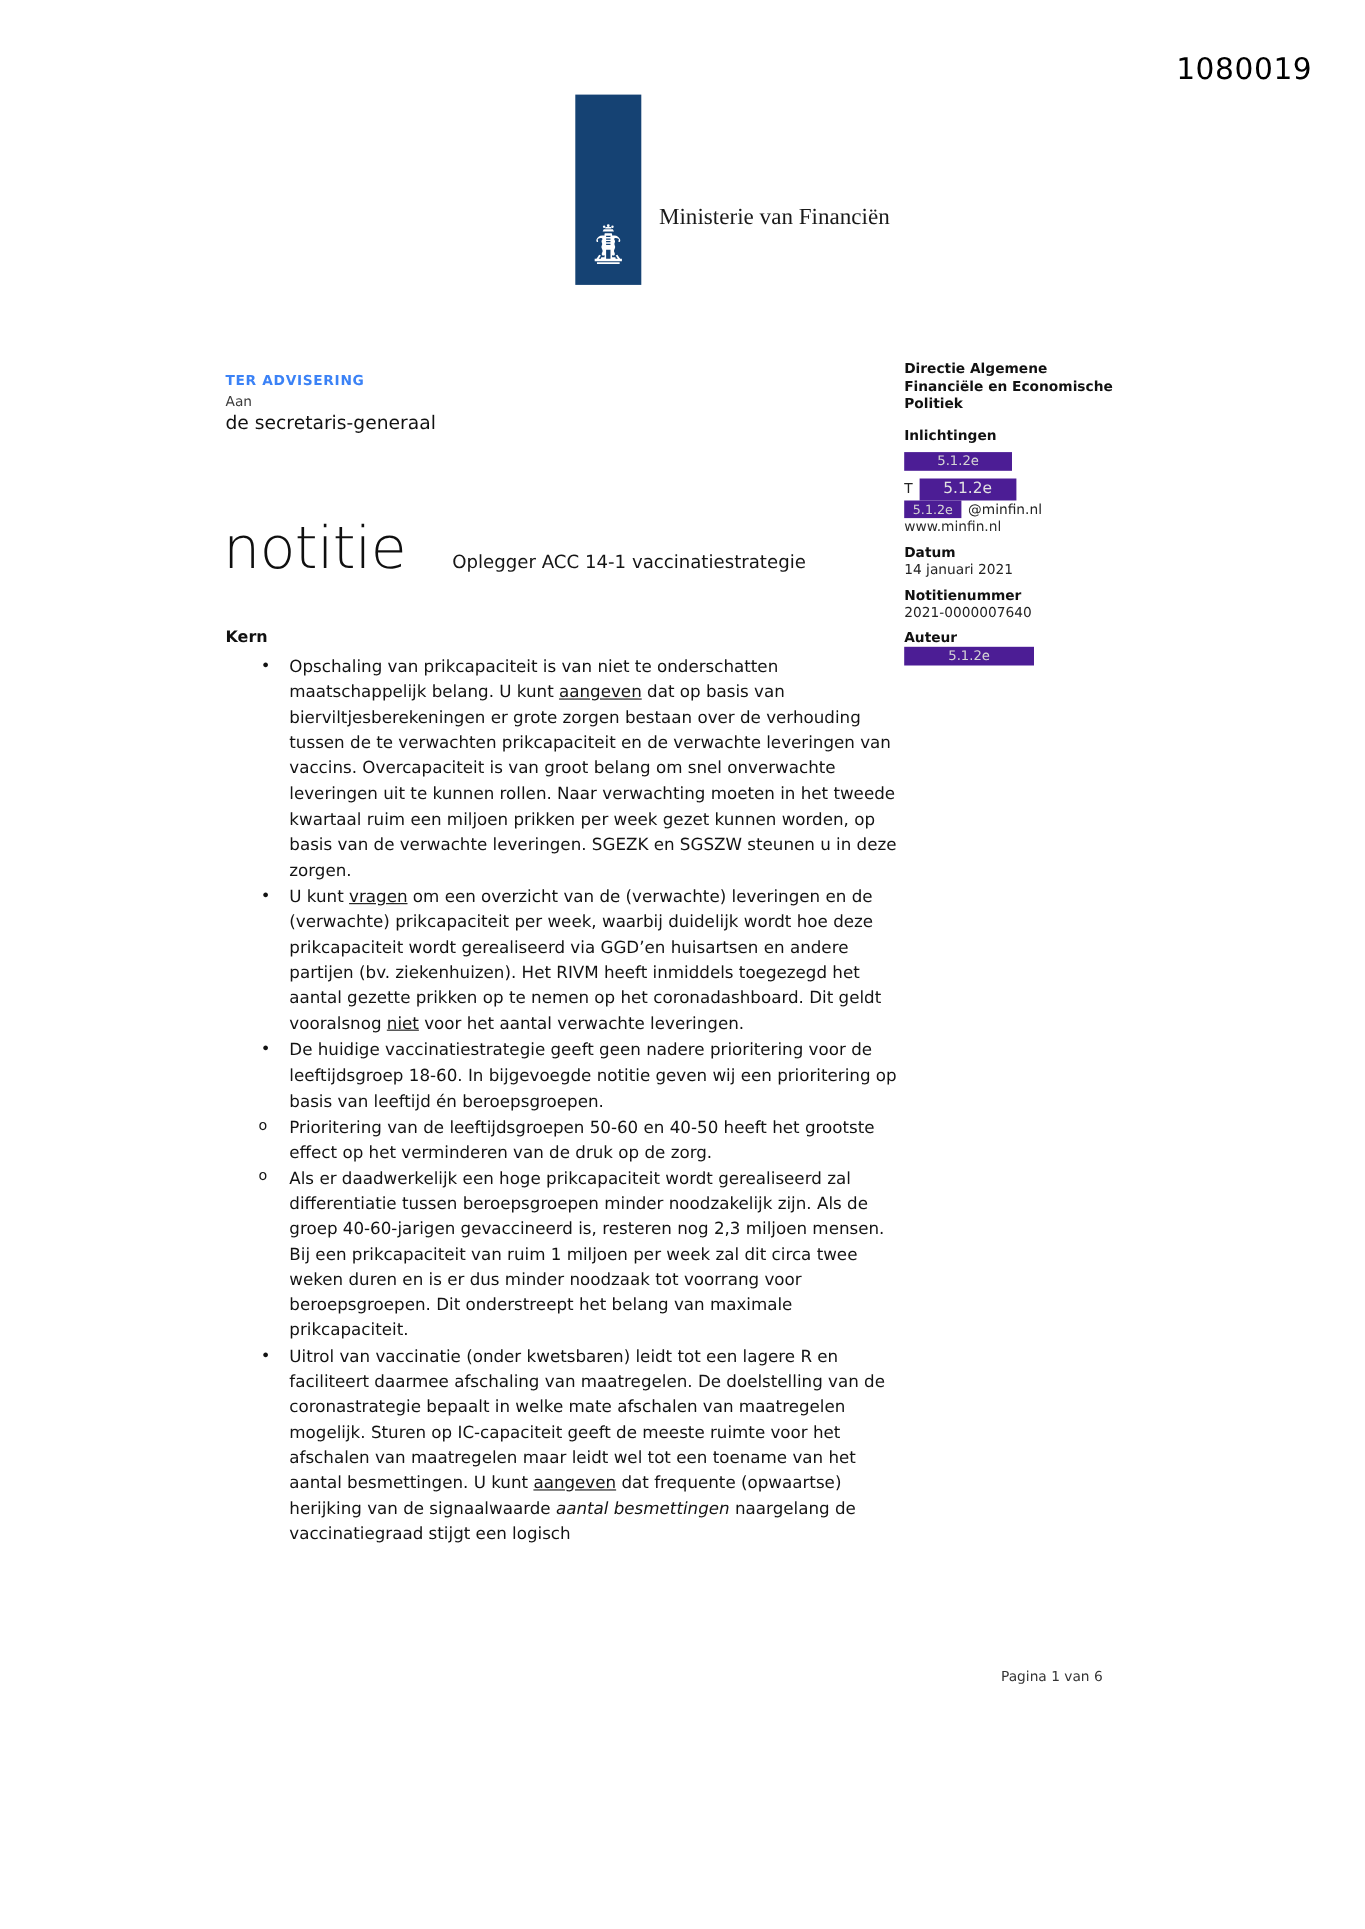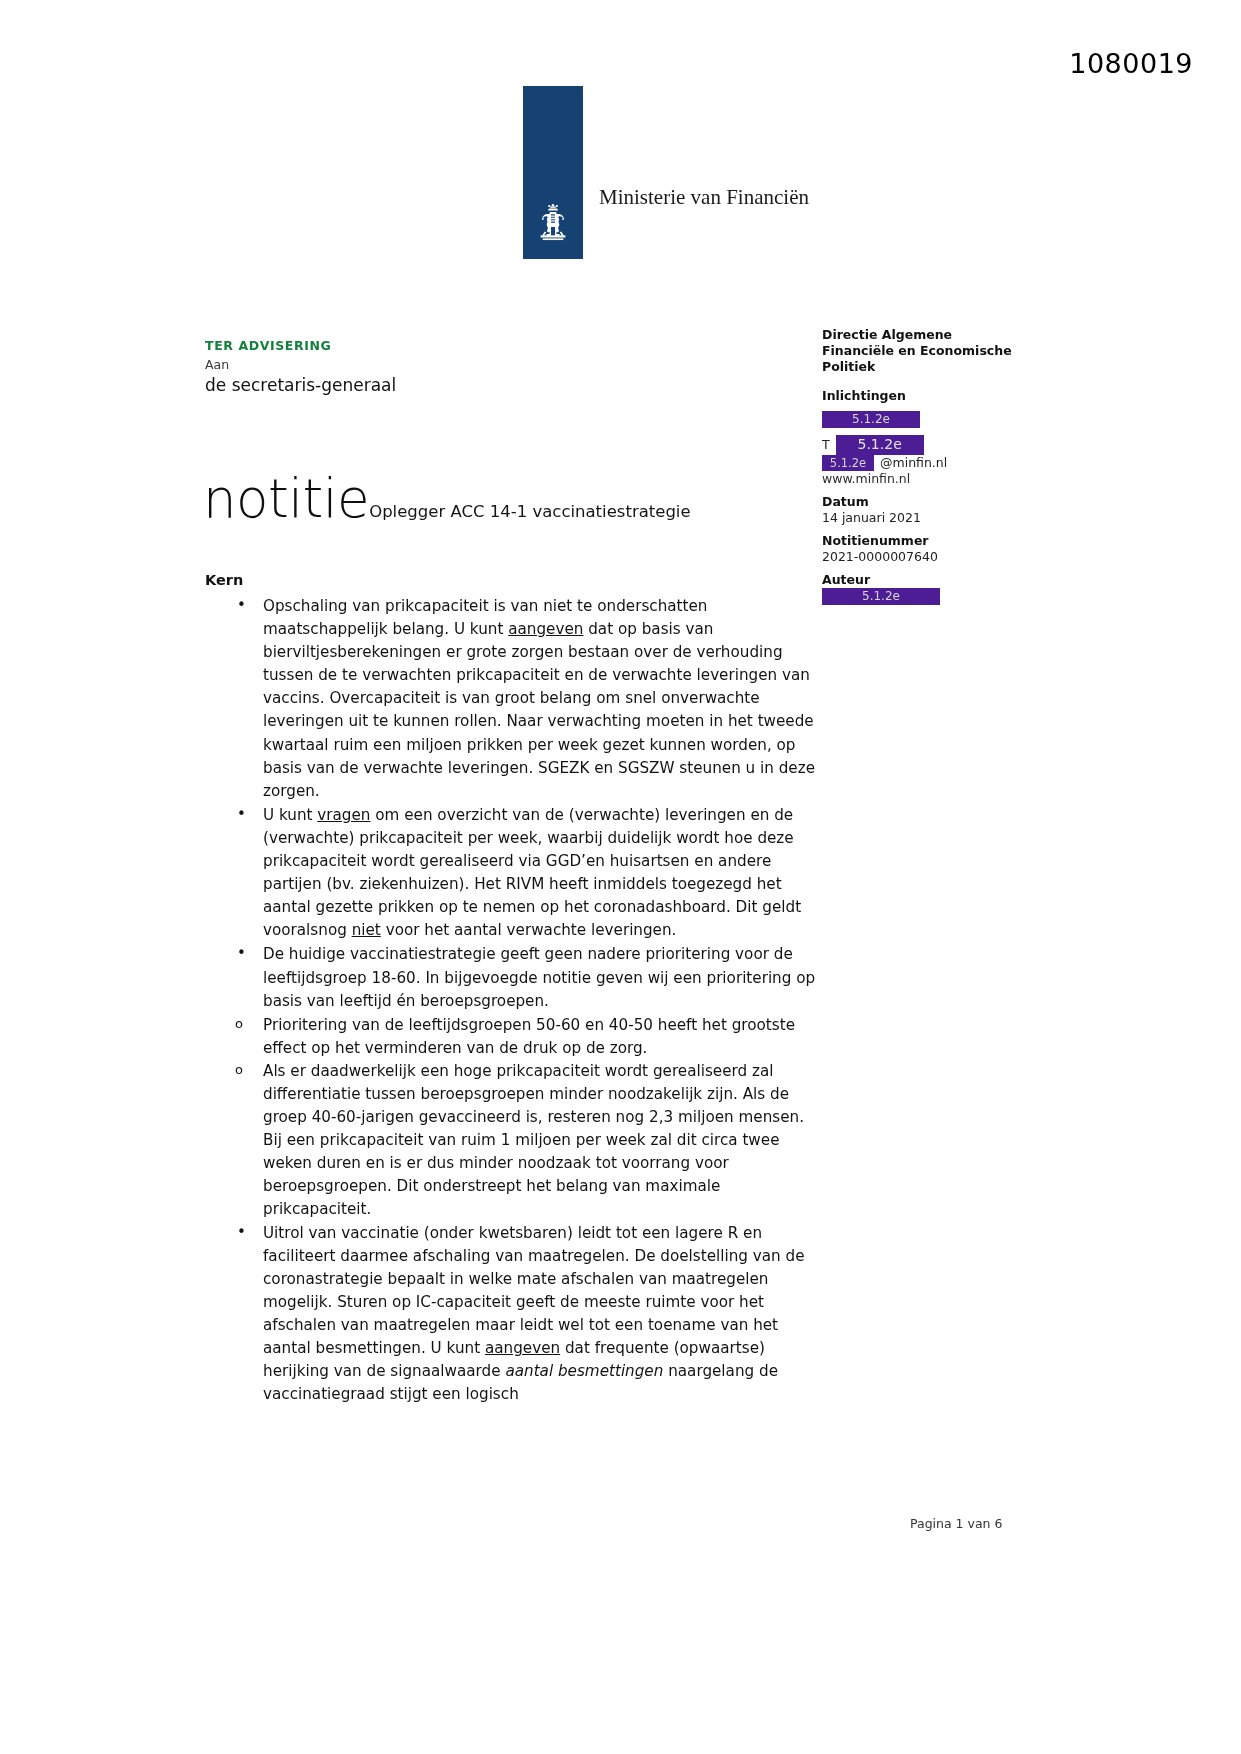--- a/index.html
+++ b/index.html
@@ -64,21 +64,21 @@
     position: absolute;
     left: 205px;
     top: 338px;
     width: 420px;
   }
   .addr-kicker {
     font-family: "DejaVu Sans", sans-serif;
     font-weight: bold;
     font-size: 12.5px;
     letter-spacing: 0.6px;
-    color: #15803d;
+    color: #3b82f6;
     margin-bottom: 4px;
   }
   .addr-label {
     font-family: "DejaVu Sans", sans-serif;
     font-size: 12.5px;
     color: #3a3a3a;
     margin-bottom: 3px;
   }
   .addr-value {
     font-family: "DejaVu Sans", sans-serif;
@@ -98,20 +98,21 @@
   .doc-type {
     font-family: "DejaVu Sans", sans-serif;
     font-weight: 300;
     font-size: 53px;
     line-height: 1;
     color: #0f0f0f;
     letter-spacing: -0.5px;
     text-align: right;
   }
   .doc-subject {
+    margin-left: 42px;
     font-family: "DejaVu Sans", sans-serif;
     font-size: 16.5px;
     color: #151515;
     white-space: nowrap;
   }
 
   
   .meta {
     position: absolute;
     left: 822px;

